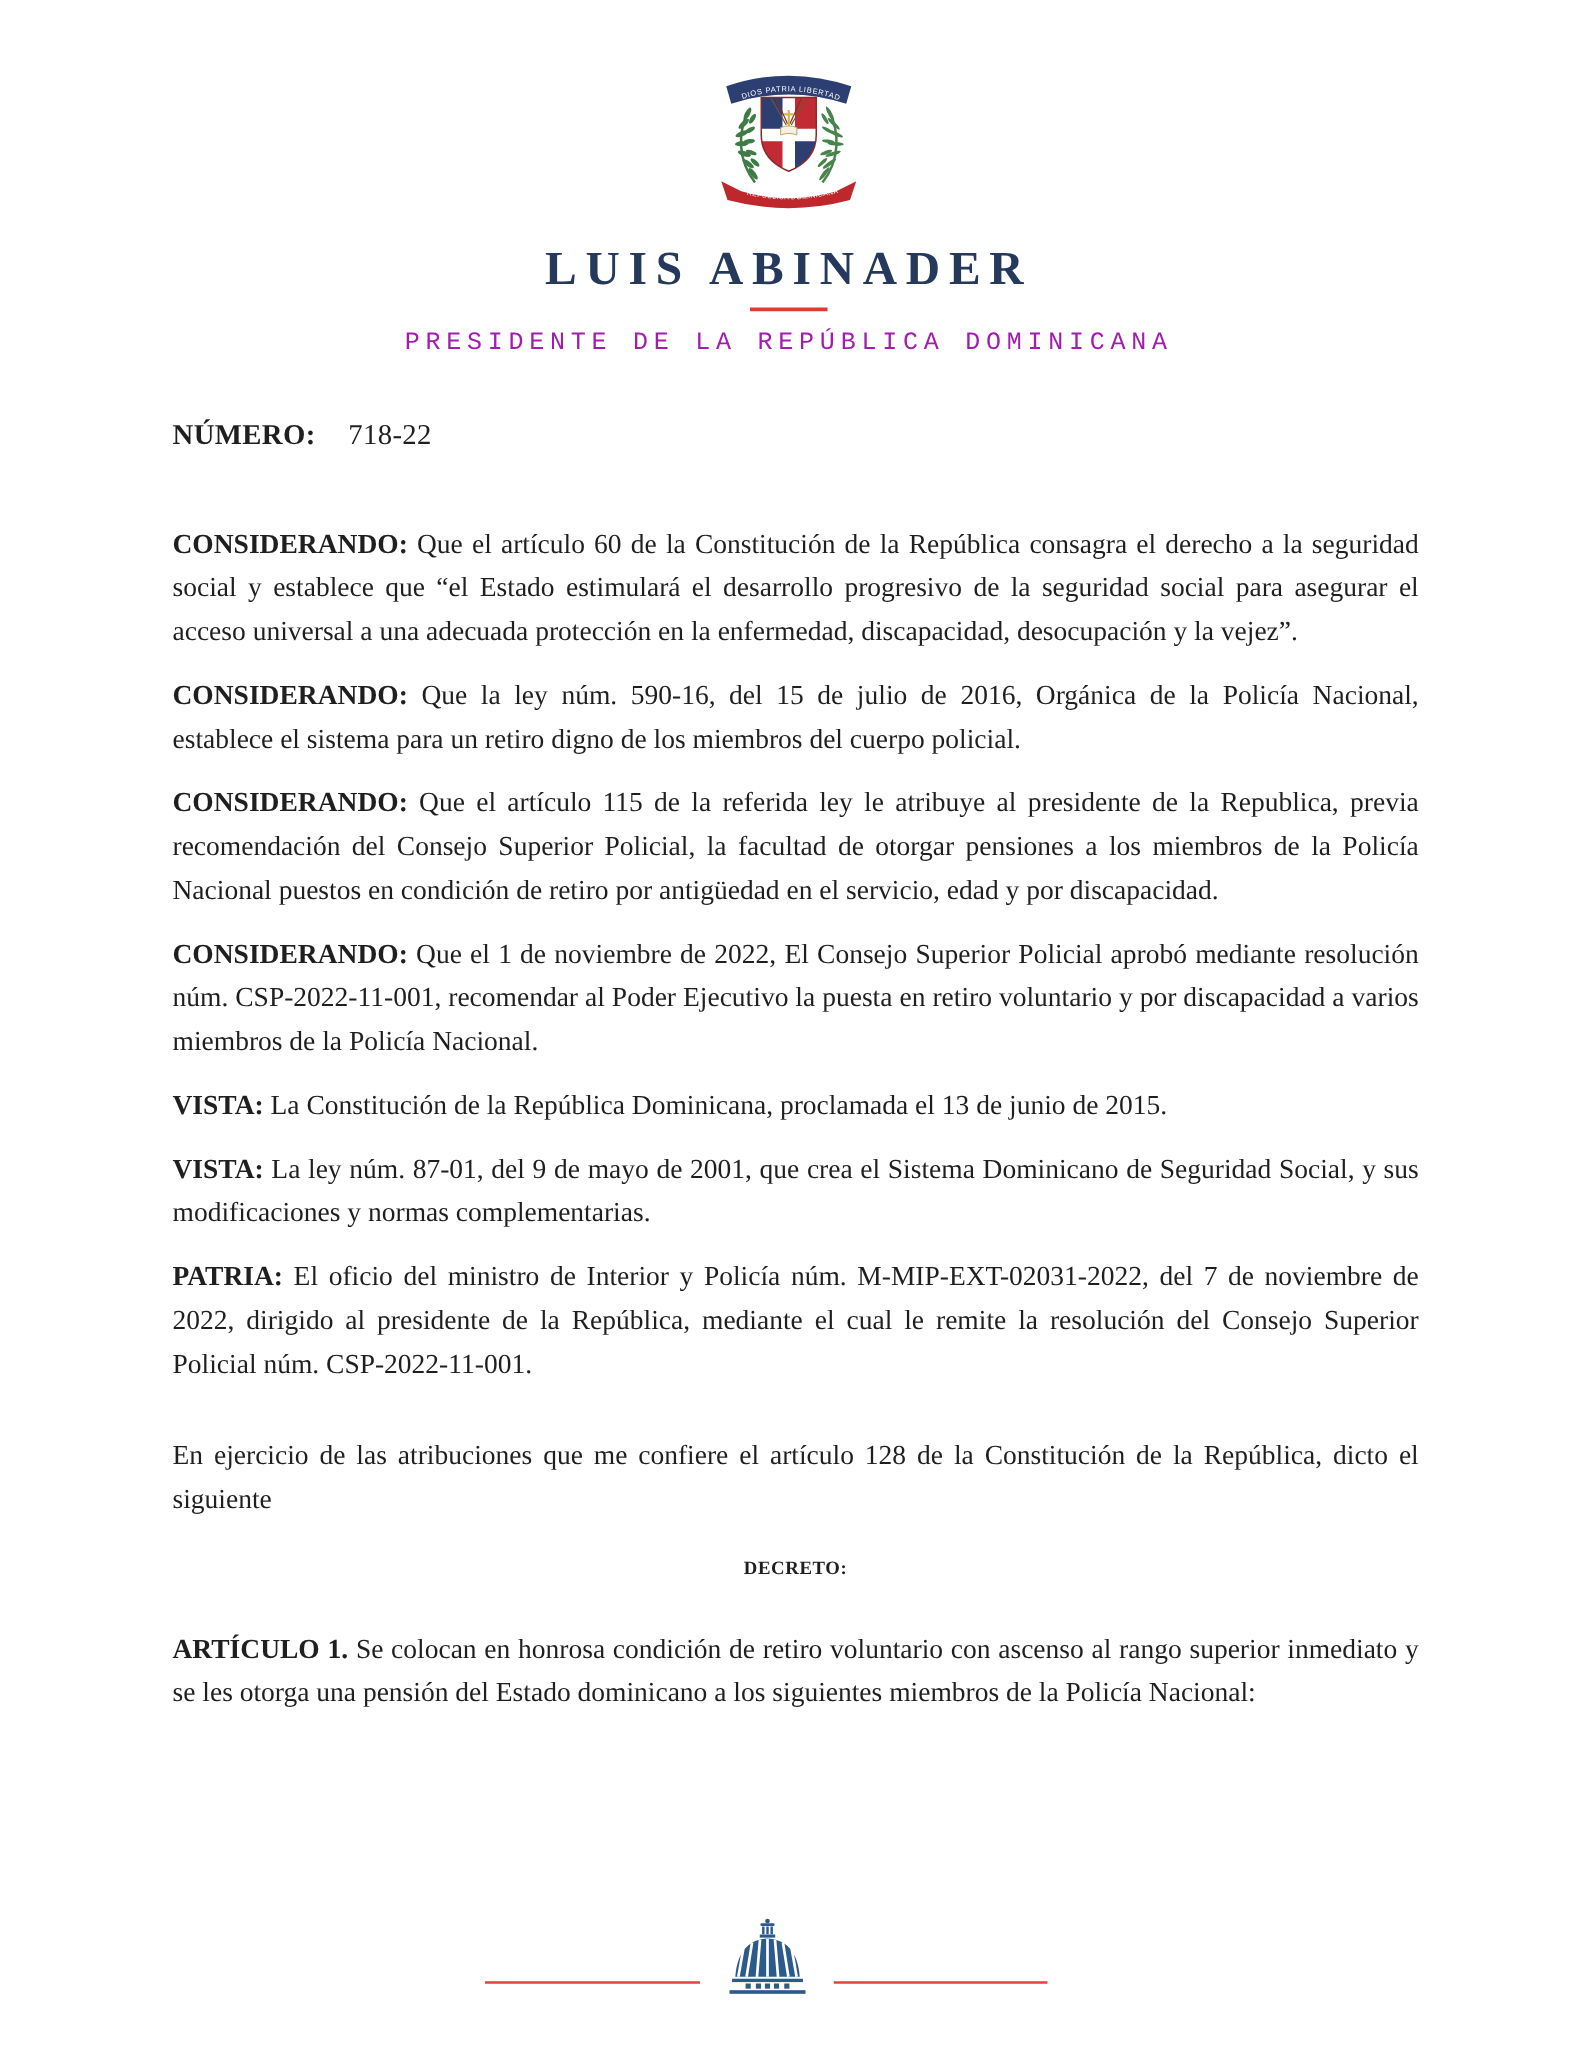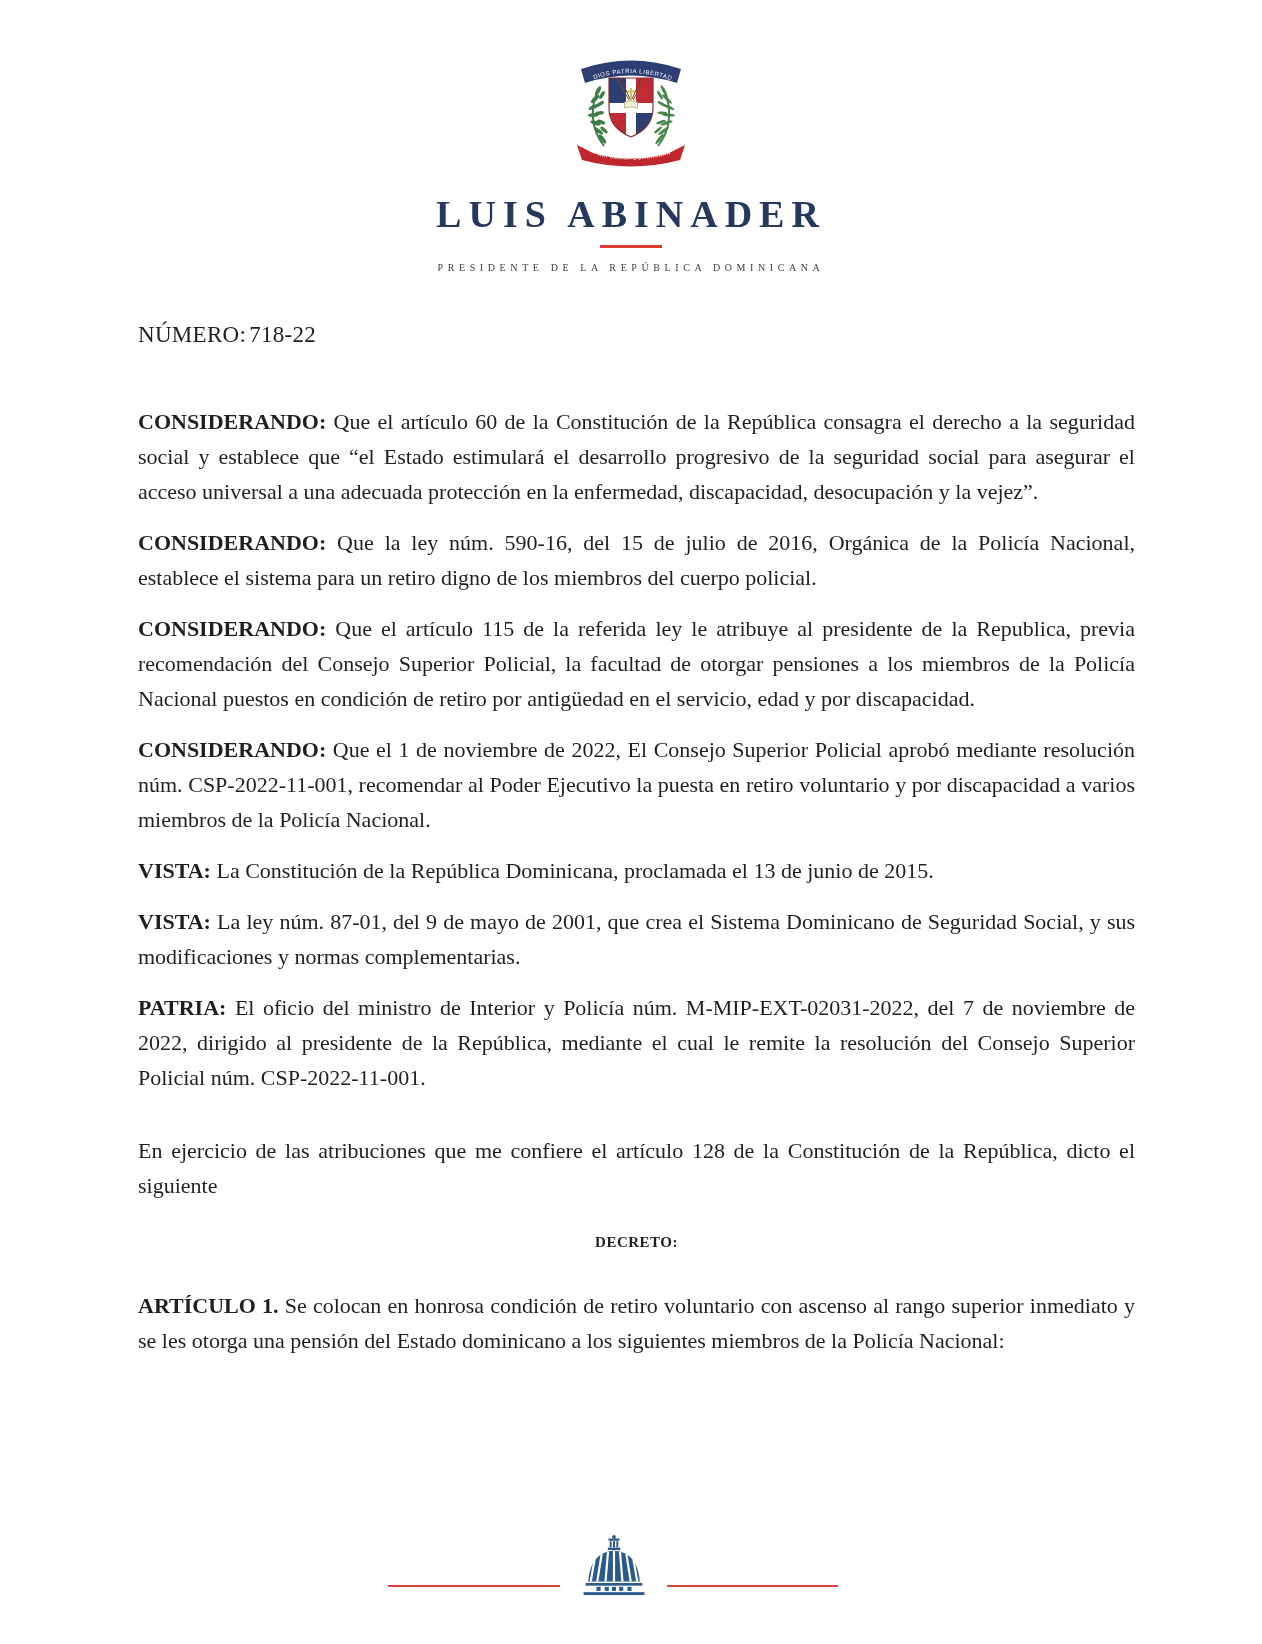--- a/index.html
+++ b/index.html
@@ -25,35 +25,35 @@
     letter-spacing: 7px;
     color: #24395c;
   }
   .red-rule {
     width: 62px; height: 3px;
     margin: 9px auto 0 auto;
     background: #e03a35;
   }
   .president-title {
     margin-top: 14px;
-    font-family: Liberation Serif, serif;
-    font-size: 10px;
+    font-family: Liberation Mono, monospace;
+    font-size: 20px;
     letter-spacing: 4.6px;
-    color: #404040;
+    color: #a21caf;
   }
   
   .doc-body {
     padding: 0 127px 0 138px;
     margin-top: 44px;
     font-size: 22px;
     line-height: 35px;
   }
   .numero { font-size: 23px; margin-bottom: 52px; letter-spacing: 0.3px; }
-  .numero b { font-weight: 400; }
-  .numero span { margin-left: 3px; }
+  .numero b { font-weight: 700; }
+  .numero span { margin-left: 26px; }
   .doc-body p.para {
     text-align: justify;
     margin-bottom: 16px;
   }
   .doc-body p.para b, .doc-body p.article b { font-weight: 700; }
   .closing {
     text-align: justify;
     margin-top: 38px;
     margin-bottom: 16px;
   }

